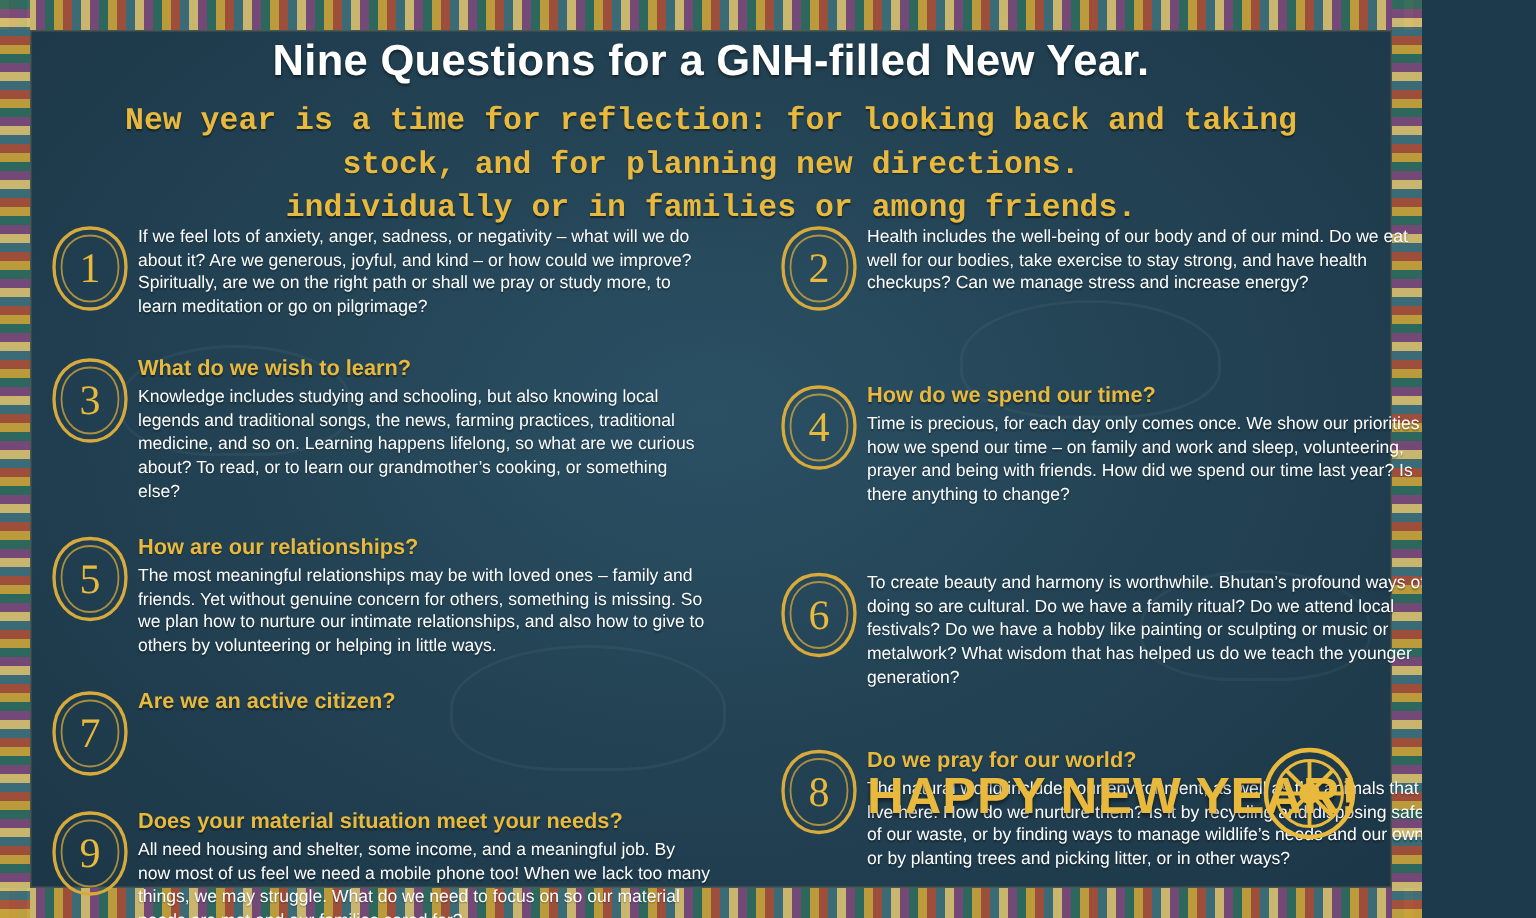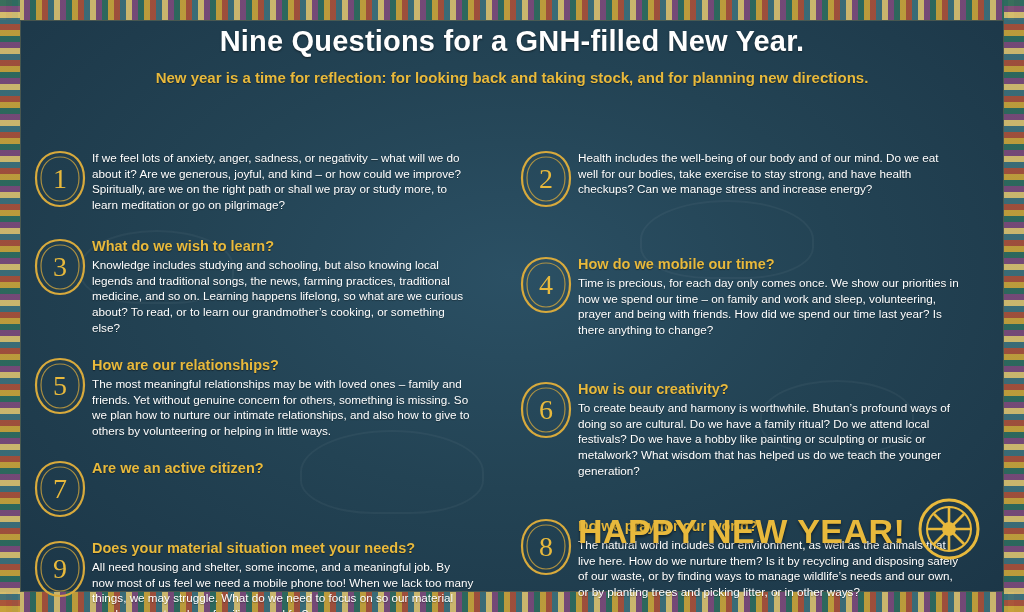--- a/index.html
+++ b/index.html
@@ -5,21 +5,21 @@
   html, body {
     margin: 0;
     padding: 0;
     background: #1d3a4d;
   }
   body {
     font-family: "Liberation Sans", sans-serif;
   }
   #poster {
     position: relative;
-    width: 1024px;
+    width: 948px;
     height: 612px;
     background:
       radial-gradient(ellipse at 50% 45%, #2b5064 0%, #234354 45%, #1b3546 100%);
     overflow: hidden;
     box-sizing: border-box;
   }
 
   
   .border-band {
     position: absolute;
@@ -77,24 +77,25 @@
     color: #ffffff;
     font-size: 29px;
     font-weight: bold;
     letter-spacing: .2px;
     text-shadow: 0 1px 2px rgba(0,0,0,.5);
     margin: 0 0 10px 0;
     line-height: 1.1;
   }
   .intro {
     color: #e8b93c;
-    font-size: 15px;
+    font-size: 21px;
     line-height: 1.38;
     font-weight: bold;
     text-shadow: 0 1px 1px rgba(0,0,0,.45);
+    font-family: Liberation Mono, monospace;
   }
   .intro .u { text-decoration: underline; }
 
   
   .col { position: absolute; width: 440px; }
   .col.left  { left: 34px;  top: 148px; }
   .col.right { left: 520px; top: 148px; }
 
   .qblock {
     position: relative;
@@ -167,20 +168,21 @@
   <div class="border-band top"></div>
   <div class="border-band bottom"></div>
   <div class="border-band left"></div>
   <div class="border-band right"></div>
   <div class="border-inner"></div>
 
   <div class="head">
     <h1 class="title">Nine Questions for a GNH-filled New Year.</h1>
     <div class="intro">
       <div>New year is a time for reflection: for looking back and taking stock, and for planning new directions.</div>
+      <div>individually or in families or among friends.</div>
     </div>
   </div>
 
   <div class="col left">
 
     <div class="qblock">
       <div class="badge">
         <svg width="52" height="58" viewBox="0 0 52 58">
           <path d="M26 2 C40 2 50 12 50 28 C50 44 40 56 26 56 C12 56 2 44 2 28 C2 12 12 2 26 2 Z" fill="none" stroke="#d8aa3c" stroke-width="2.2"></path>
           <path d="M26 7 C37 7 45 15 45 28 C45 41 37 51 26 51 C15 51 7 41 7 28 C7 15 15 7 26 7 Z" fill="none" stroke="#d8aa3c" stroke-width="1.2" opacity=".75"></path>
@@ -266,35 +268,34 @@
 
     <div class="qblock">
       <div class="badge">
         <svg width="52" height="58" viewBox="0 0 52 58">
           <path d="M26 2 C40 2 50 12 50 28 C50 44 40 56 26 56 C12 56 2 44 2 28 C2 12 12 2 26 2 Z" fill="none" stroke="#d8aa3c" stroke-width="2.2"></path>
           <path d="M26 7 C37 7 45 15 45 28 C45 41 37 51 26 51 C15 51 7 41 7 28 C7 15 15 7 26 7 Z" fill="none" stroke="#d8aa3c" stroke-width="1.2" opacity=".75"></path>
           <text x="26" y="38" text-anchor="middle" font-family="Liberation Serif, serif" font-size="28" fill="#e8b93c">4</text>
         </svg>
       </div>
       <div class="qtext">
-        <p class="qhead">How do we mobile our time?</p>
+        <p class="qhead">How do we spend our time?</p>
         <p class="qbody">Time is precious, for each day only comes once. We show our priorities in how we spend our time – on family and work and sleep, volunteering, prayer and being with friends. How did we spend our time last year? Is there anything to change?</p>
       </div>
     </div>
 
     <div class="qblock">
       <div class="badge">
         <svg width="52" height="58" viewBox="0 0 52 58">
           <path d="M26 2 C40 2 50 12 50 28 C50 44 40 56 26 56 C12 56 2 44 2 28 C2 12 12 2 26 2 Z" fill="none" stroke="#d8aa3c" stroke-width="2.2"></path>
           <path d="M26 7 C37 7 45 15 45 28 C45 41 37 51 26 51 C15 51 7 41 7 28 C7 15 15 7 26 7 Z" fill="none" stroke="#d8aa3c" stroke-width="1.2" opacity=".75"></path>
           <text x="26" y="38" text-anchor="middle" font-family="Liberation Serif, serif" font-size="28" fill="#e8b93c">6</text>
         </svg>
       </div>
       <div class="qtext">
-        <p class="qhead">How is our creativity?</p>
         <p class="qbody">To create beauty and harmony is worthwhile.  Bhutan’s profound ways of doing so are cultural. Do we have a family ritual? Do we attend local festivals? Do we have a hobby like painting or sculpting or music or metalwork? What wisdom that has helped us do we teach the younger generation?</p>
       </div>
     </div>
 
     <div class="qblock">
       <div class="badge">
         <svg width="52" height="58" viewBox="0 0 52 58">
           <path d="M26 2 C40 2 50 12 50 28 C50 44 40 56 26 56 C12 56 2 44 2 28 C2 12 12 2 26 2 Z" fill="none" stroke="#d8aa3c" stroke-width="2.2"></path>
           <path d="M26 7 C37 7 45 15 45 28 C45 41 37 51 26 51 C15 51 7 41 7 28 C7 15 15 7 26 7 Z" fill="none" stroke="#d8aa3c" stroke-width="1.2" opacity=".75"></path>
           <text x="26" y="38" text-anchor="middle" font-family="Liberation Serif, serif" font-size="28" fill="#e8b93c">8</text>

